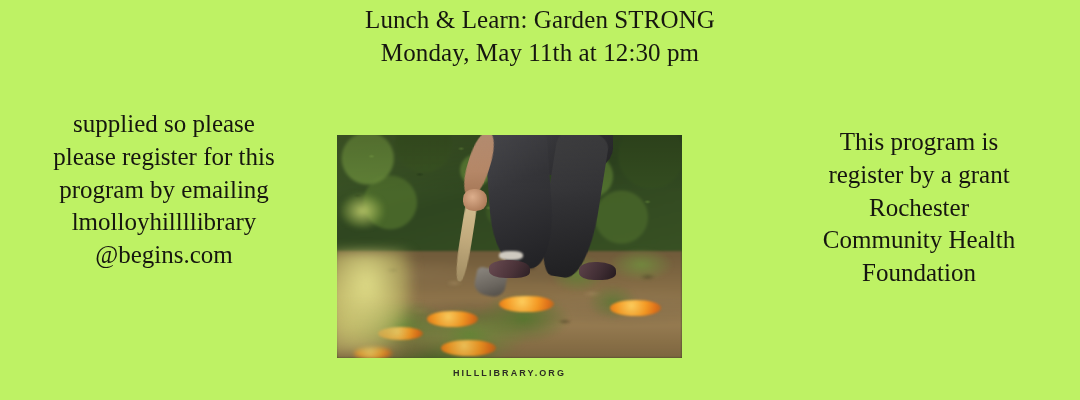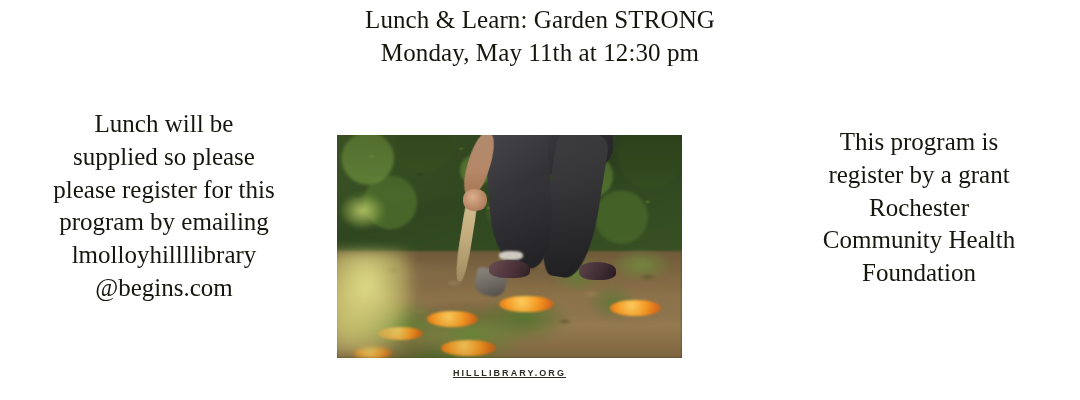--- a/index.html
+++ b/index.html
@@ -12,21 +12,21 @@
     height: 400px;
     overflow: hidden;
     font-family: "Liberation Serif", "DejaVu Serif", serif;
     background: #a4c24a;
     color: #16160f;
   }
   .poster {
     position: relative;
     width: 1080px;
     height: 400px;
-    background: #ffffff;
+    background: #bef264;
   }
 
   
   .heading {
     position: absolute;
     left: 260px;
     top: 4px;
     width: 560px;
     text-align: center;
     line-height: 1.30;
@@ -328,35 +328,33 @@
     position: absolute;
     left: 337px;
     top: 368px;
     width: 345px;
     text-align: center;
     font-family: "Liberation Sans", "DejaVu Sans", sans-serif;
     font-size: 9px;
     font-weight: 700;
     letter-spacing: 2.1px;
     color: #2c2c24;
-    text-decoration: underline;
   }
 </style>
 </head>
 <body>
 
 <div class="poster">
 
   <div class="heading">
     <span class="hline">Lunch &amp; Learn: Garden STRONG</span>
     <span class="hline">Monday, May 11th at 12:30 pm</span>
   </div>
 
   <div class="col col-left">
-    <span class="tline">Lunch will be</span>
     <span class="tline">supplied so please</span>
     <span class="tline">please register for this</span>
     <span class="tline">program by emailing</span>
     <span class="tline">lmolloyhillllibrary</span>
     <span class="tline">@begins.com</span>
   </div>
 
   <div class="photo-wrap">
     <div class="photo">
       <div class="hedge"></div>

